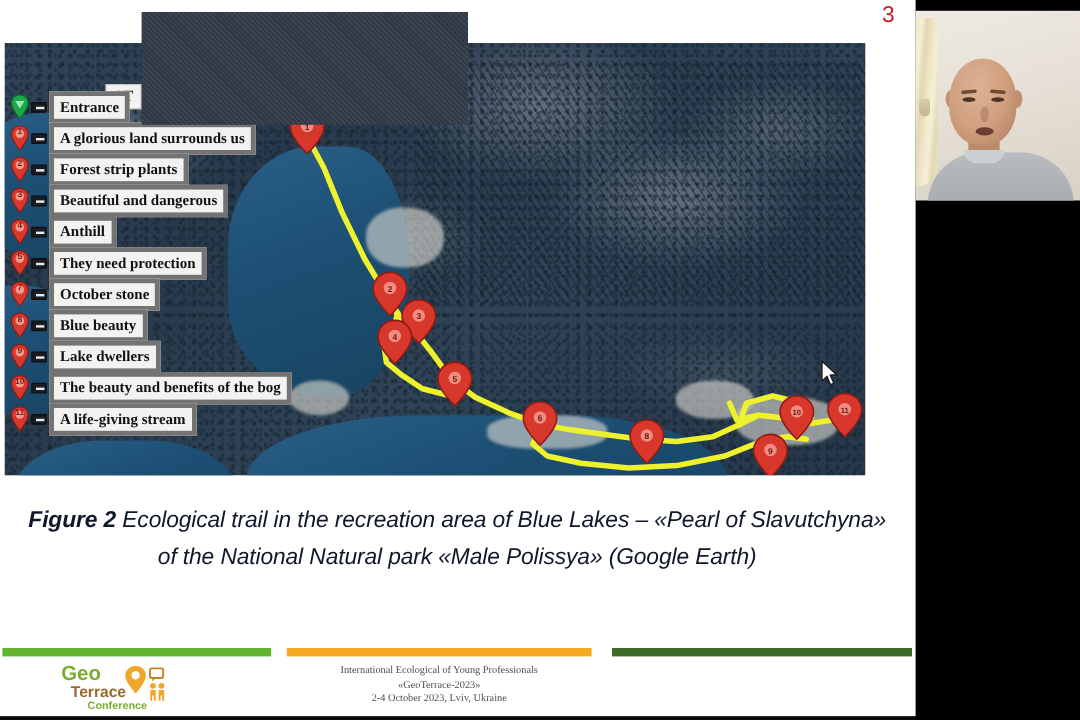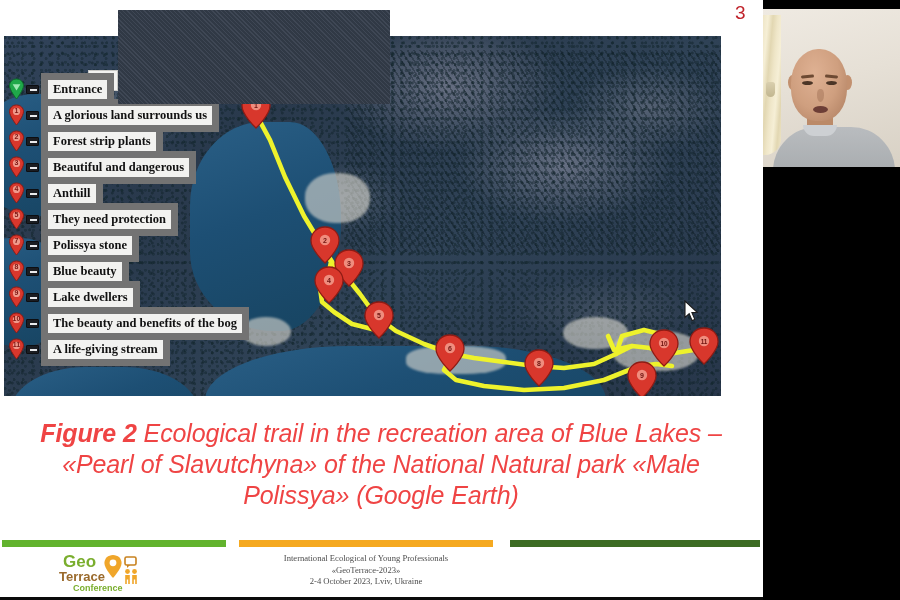--- a/index.html
+++ b/index.html
@@ -181,21 +181,21 @@
   }
   .legend-label {
     background: #f2f2f0;
     color: #111111;
     font-family: "Liberation Serif", serif;
     font-weight: bold;
     font-size: 12.5px;
     line-height: 16px;
     padding: 1px 5px 2px 5px;
     white-space: nowrap;
-    border: 7px solid #737373;
+    border: 4px solid #737373;
     box-shadow: 0 0 0 0 rgba(0,0,0,0);
   }
   .legend-row.start .legend-label { }
 
   
   .map-title-chip {
     position: absolute;
     left: 88px; top: 70px;
     background: #f2f2f0;
     border: 1px solid #c9c9c6;
@@ -229,23 +229,23 @@
   }
 
   
   .caption {
     position: absolute;
     left: 22px; top: 418px;
     width: 718px;
     text-align: center;
     font-family: "Liberation Sans", sans-serif;
     font-style: italic;
-    font-size: 25px;
+    font-size: 19px;
     line-height: 31px;
-    color: #ef4444;
+    color: #0f172a;
     letter-spacing: -0.1px;
   }
   .caption b {
     font-weight: bold;
     font-style: italic;
   }
 
   
   .footer {
     position: absolute;
@@ -265,21 +265,21 @@
     position: absolute;
     left: 45px; top: 552px;
     width: 118px; height: 44px;
   }
   .geo-word {
     position: absolute;
     font-family: "Liberation Sans", sans-serif;
     font-weight: bold;
     line-height: 1;
   }
-  .geo-geo       { left: 6px;  top: 1px;  font-size: 17px; color: #7aae2e; margin-left: 12px; }
+  .geo-geo       { left: 6px;  top: 1px;  font-size: 17px; color: #7aae2e; }
   .geo-terrace   { left: 14px; top: 18px; font-size: 13px; color: #9a6a2c; }
   .geo-conference{ left: 28px; top: 32px; font-size: 9px;  color: #7aae2e; }
 
   
   .conf-text {
     position: absolute;
     left: 238px; top: 553px;
     width: 256px;
     text-align: center;
     font-family: "Liberation Serif", serif;
@@ -576,21 +576,21 @@
       <div class="legend-row">
         <span class="pin">
           <svg width="17" height="22" viewBox="0 0 17 22">
             <path d="M8.5,1 C12.6,1 15.5,4 15.5,7.6 C15.5,12.2 8.5,21 8.5,21
                      C8.5,21 1.5,12.2 1.5,7.6 C1.5,4 4.4,1 8.5,1 Z" fill="#d8372c" stroke="#8e1b14" stroke-width="1"></path>
             <circle cx="8.5" cy="7.4" r="3.6" fill="#f09a8b"></circle>
           </svg>
           <span class="pin-num">7</span>
         </span>
         <span class="collapse-box"></span>
-        <span class="legend-label">Polissya stone</span>
+        <span class="legend-label">October stone</span>
       </div>
 
       <div class="legend-row">
         <span class="pin">
           <svg width="17" height="22" viewBox="0 0 17 22">
             <path d="M8.5,1 C12.6,1 15.5,4 15.5,7.6 C15.5,12.2 8.5,21 8.5,21
                      C8.5,21 1.5,12.2 1.5,7.6 C1.5,4 4.4,1 8.5,1 Z" fill="#d8372c" stroke="#8e1b14" stroke-width="1"></path>
             <circle cx="8.5" cy="7.4" r="3.6" fill="#f09a8b"></circle>
           </svg>
           <span class="pin-num">8</span>

